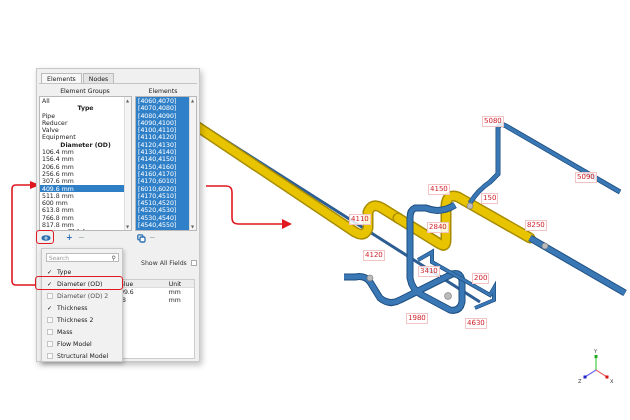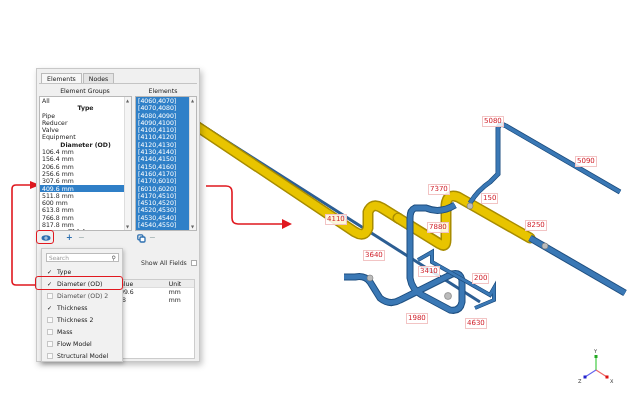--- a/index.html
+++ b/index.html
@@ -90,27 +90,27 @@
     <circle cx="545" cy="246" r="3" fill="#bbb" stroke="#777" stroke-width="0.6"></circle>
 
     <path d="M206 186 L226 186 Q232 186 232 192 L232 218 Q232 224 238 224 L282 224" fill="none" stroke="#e0181f" stroke-width="1.6"></path>
     <polygon points="282,219 292,224 282,229" fill="#e0181f"></polygon>
     <path d="M36 285 L16 285 Q12 285 12 281 L12 189 Q12 185 16 185 L32 185" fill="none" stroke="#e0181f" stroke-width="1.6"></path>
     <polygon points="30,181 40,185 30,189" fill="#e0181f"></polygon>
   </svg>
 
   <div>
     <span class="node-label" style="left:482px;top:116px">5080</span>
-    <span class="node-label" style="left:575px;top:156px">5090</span>
-    <span class="node-label" style="left:428px;top:184px">7370</span>
+    <span class="node-label" style="left:575px;top:172px">5090</span>
+    <span class="node-label" style="left:428px;top:184px">4150</span>
     <span class="node-label" style="left:481px;top:193px">150</span>
-    <span class="node-label" style="left:325px;top:214px">4110</span>
-    <span class="node-label" style="left:427px;top:222px">7880</span>
+    <span class="node-label" style="left:349px;top:214px">4110</span>
+    <span class="node-label" style="left:427px;top:222px">2840</span>
     <span class="node-label" style="left:525px;top:220px">8250</span>
-    <span class="node-label" style="left:363px;top:250px">3640</span>
+    <span class="node-label" style="left:363px;top:250px">4120</span>
     <span class="node-label" style="left:418px;top:266px">3410</span>
     <span class="node-label" style="left:472px;top:273px">200</span>
     <span class="node-label" style="left:406px;top:313px">1980</span>
     <span class="node-label" style="left:465px;top:318px">4630</span>
   </div>
 
   <div class="axis">
     <svg width="40" height="40">
       <line x1="20" y1="20" x2="20" y2="6" stroke="#4c4" stroke-width="1.2"></line>
       <line x1="20" y1="20" x2="31" y2="27" stroke="#e66" stroke-width="1.2"></line>

